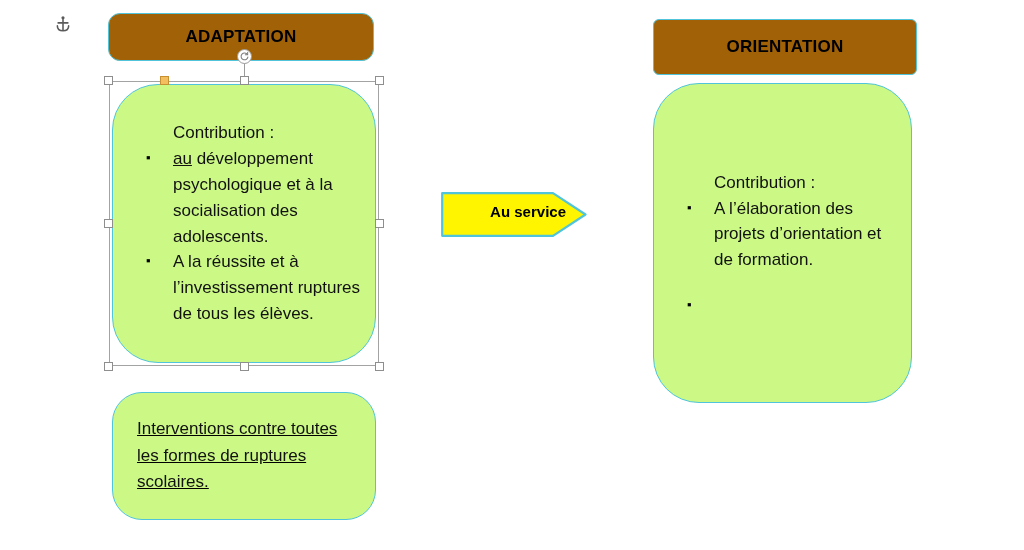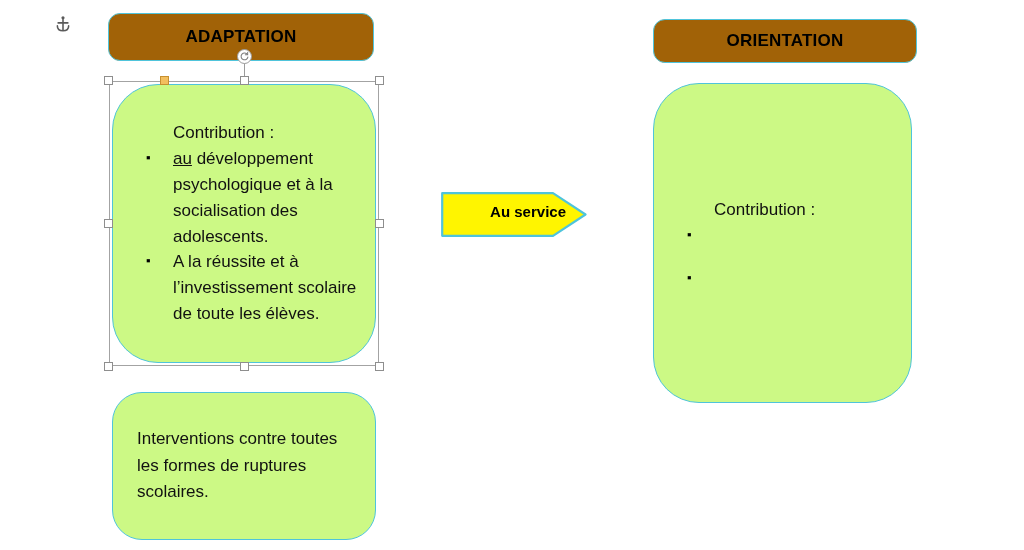--- a/index.html
+++ b/index.html
@@ -213,44 +213,45 @@
     <div class="content">
       <div class="plain">Contribution :</div>
 
       <div class="bullet-row">
         <span class="bullet-mark">▪</span>
         <span class="bullet-text"><span class="u-underline">au</span><span> développement psychologique et à la socialisation des adolescents.</span></span>
       </div>
 
       <div class="bullet-row">
         <span class="bullet-mark">▪</span>
-        <span class="bullet-text">A la réussite et à l’investissement scolaire de toute les élèves.</span>
+        <span class="bullet-text">A la réussite et à l’investissement ruptures de tous les élèves.</span>
       </div>
     </div>
   </div>
 
-  <div class="shape body-box round-soft" style="left:112px; top:392px; width:264px; height:148px;">
+  <div class="shape body-box round-soft" style="left:112px; top:392px; width:264px; height:128px;text-decoration:underline;">
     <div class="simple-text">Interventions contre toutes les formes de ruptures scolaires.</div>
   </div>
 
   <svg class="arrow-shape" viewBox="0 0 146 45">
     <polygon points="1.2,1.2 112,1.2 144.5,22.5 112,43.8 1.2,43.8" fill="#FFF500" stroke="#4FC4DB" stroke-width="2.2" stroke-linejoin="round"></polygon>
   </svg>
   <div class="arrow-label">Au service</div>
 
-  <div class="shape header-box" style="left:653px; top:19px; width:264px; height:44px;">
+  <div class="shape header-box" style="left:653px; top:19px; width:264px; height:56px;border-radius:6px;">
     <span class="header-label">ORIENTATION</span>
   </div>
 
   <div class="shape body-box" style="left:653px; top:83px; width:259px; height:320px;">
     <div class="content">
       <div class="plain">Contribution :</div>
 
       <div class="bullet-row">
         <span class="bullet-mark">▪</span>
+        <span class="bullet-text">A l’élaboration des projets d’orientation et de formation.</span>
       </div>
 
       <div class="gap"></div>
 
       <div class="bullet-row">
         <span class="bullet-mark">▪</span>
       </div>
     </div>
   </div>
 

